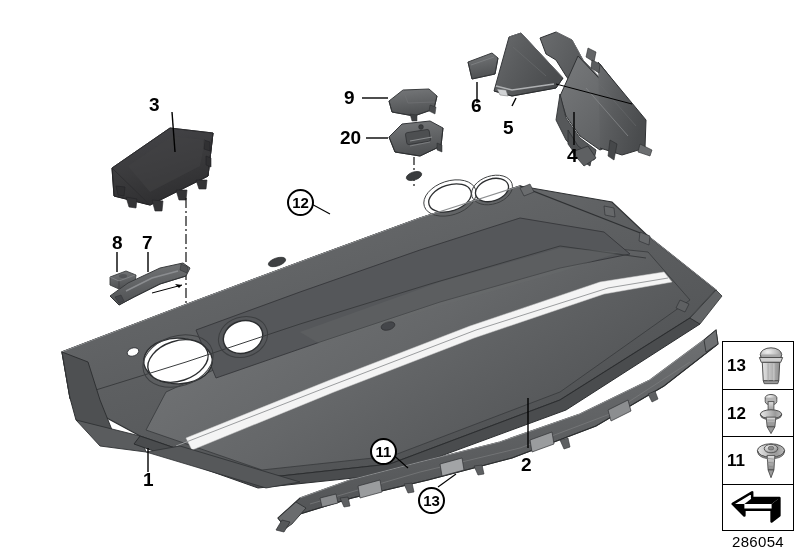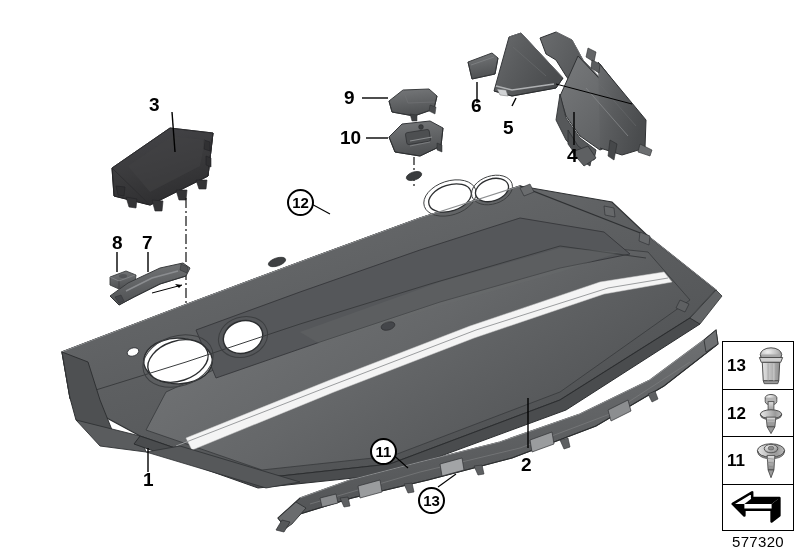--- a/index.html
+++ b/index.html
@@ -353,21 +353,21 @@
 
   <div class="callout-num" style="left:143px; top:470px;">1</div>
   <div class="callout-num" style="left:521px; top:455px;">2</div>
   <div class="callout-num" style="left:149px; top:95px;">3</div>
   <div class="callout-num" style="left:567px; top:146px;">4</div>
   <div class="callout-num" style="left:503px; top:118px;">5</div>
   <div class="callout-num" style="left:471px; top:96px;">6</div>
   <div class="callout-num" style="left:142px; top:233px;">7</div>
   <div class="callout-num" style="left:112px; top:233px;">8</div>
   <div class="callout-num" style="left:344px; top:88px;">9</div>
-  <div class="callout-num" style="left:340px; top:128px;">10</div>
+  <div class="callout-num" style="left:340px; top:128px;">20</div>
 
   <div class="circle-callout" style="left:287px; top:189px;">12</div>
   <div class="circle-callout" style="left:370px; top:438px;">11</div>
   <div class="circle-callout" style="left:418px; top:487px;">13</div>
 
   <div class="legend-box">
 
     <div class="legend-row">
       <span class="legend-num">13</span>
       <svg class="legend-art" viewBox="0 0 40 48">
@@ -423,15 +423,15 @@
         <path d="M10,18 L30,6 L30,12 L58,12 L58,30 L50,36 L50,24 L22,24 L22,30 Z" fill="#ffffff" stroke="#000000" stroke-width="2.6" stroke-linejoin="round"></path>
         <path d="M30,12 L58,12 L50,18 L22,18 Z" fill="#000000"></path>
         <path d="M58,12 L58,30 L50,36 L50,18 Z" fill="#000000"></path>
         <path d="M10,18 L22,18 L22,30 Z" fill="#000000"></path>
         <path d="M22,24 L50,24 L50,36 L22,36 Z" fill="#000000" opacity="0"></path>
       </svg>
     </div>
 
   </div>
 
-  <div class="diagram-id">577320</div>
+  <div class="diagram-id">286054</div>
 
 </div>
 
 </body></html>

